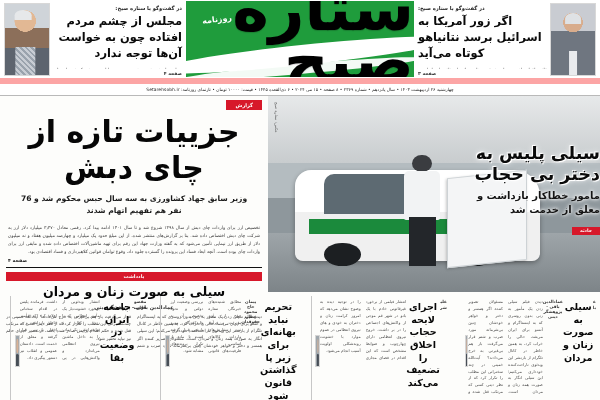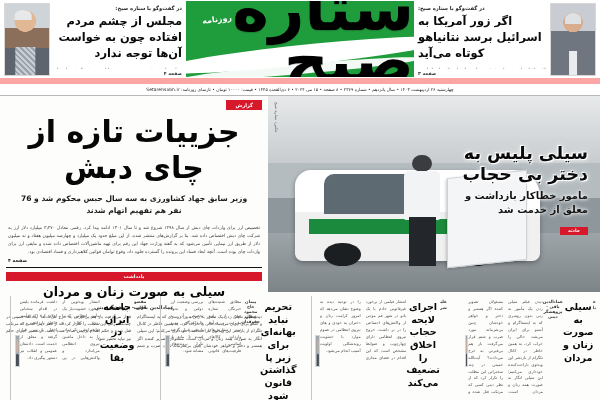--- a/index.html
+++ b/index.html
@@ -419,21 +419,21 @@
     position: absolute;
     top: 6px; left: 6px;
     font-size: 4px;
     color: #3a3a3a;
     writing-mode: vertical-rl;
     opacity: .8;
   }
 
   .second-head-wrap {
     position: absolute;
-    right: 12px;
+    right: 0;
     bottom: 56px;
     width: 148px;
     text-align: right;
   }
 
   .second-head {
     font-size: 17.5px;
     font-weight: bold;
     line-height: 1.24;
     color: #0a0a0a;

